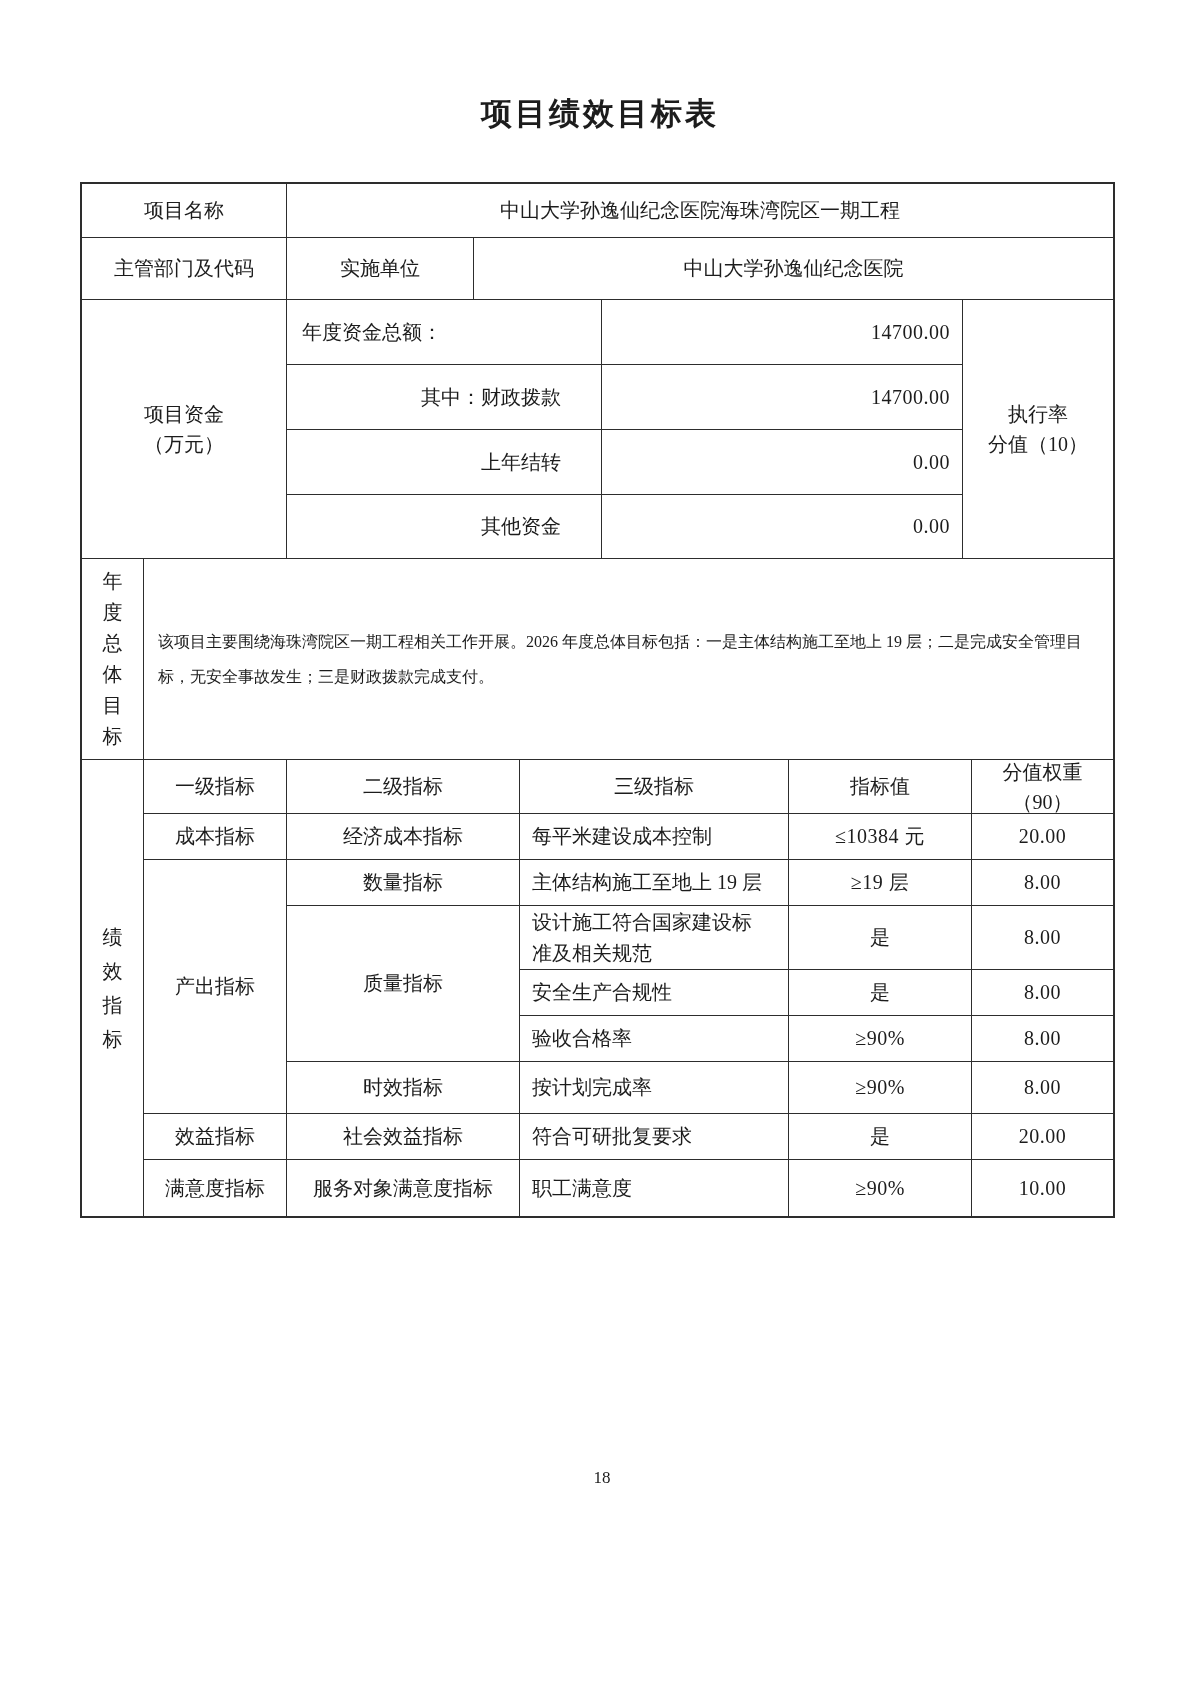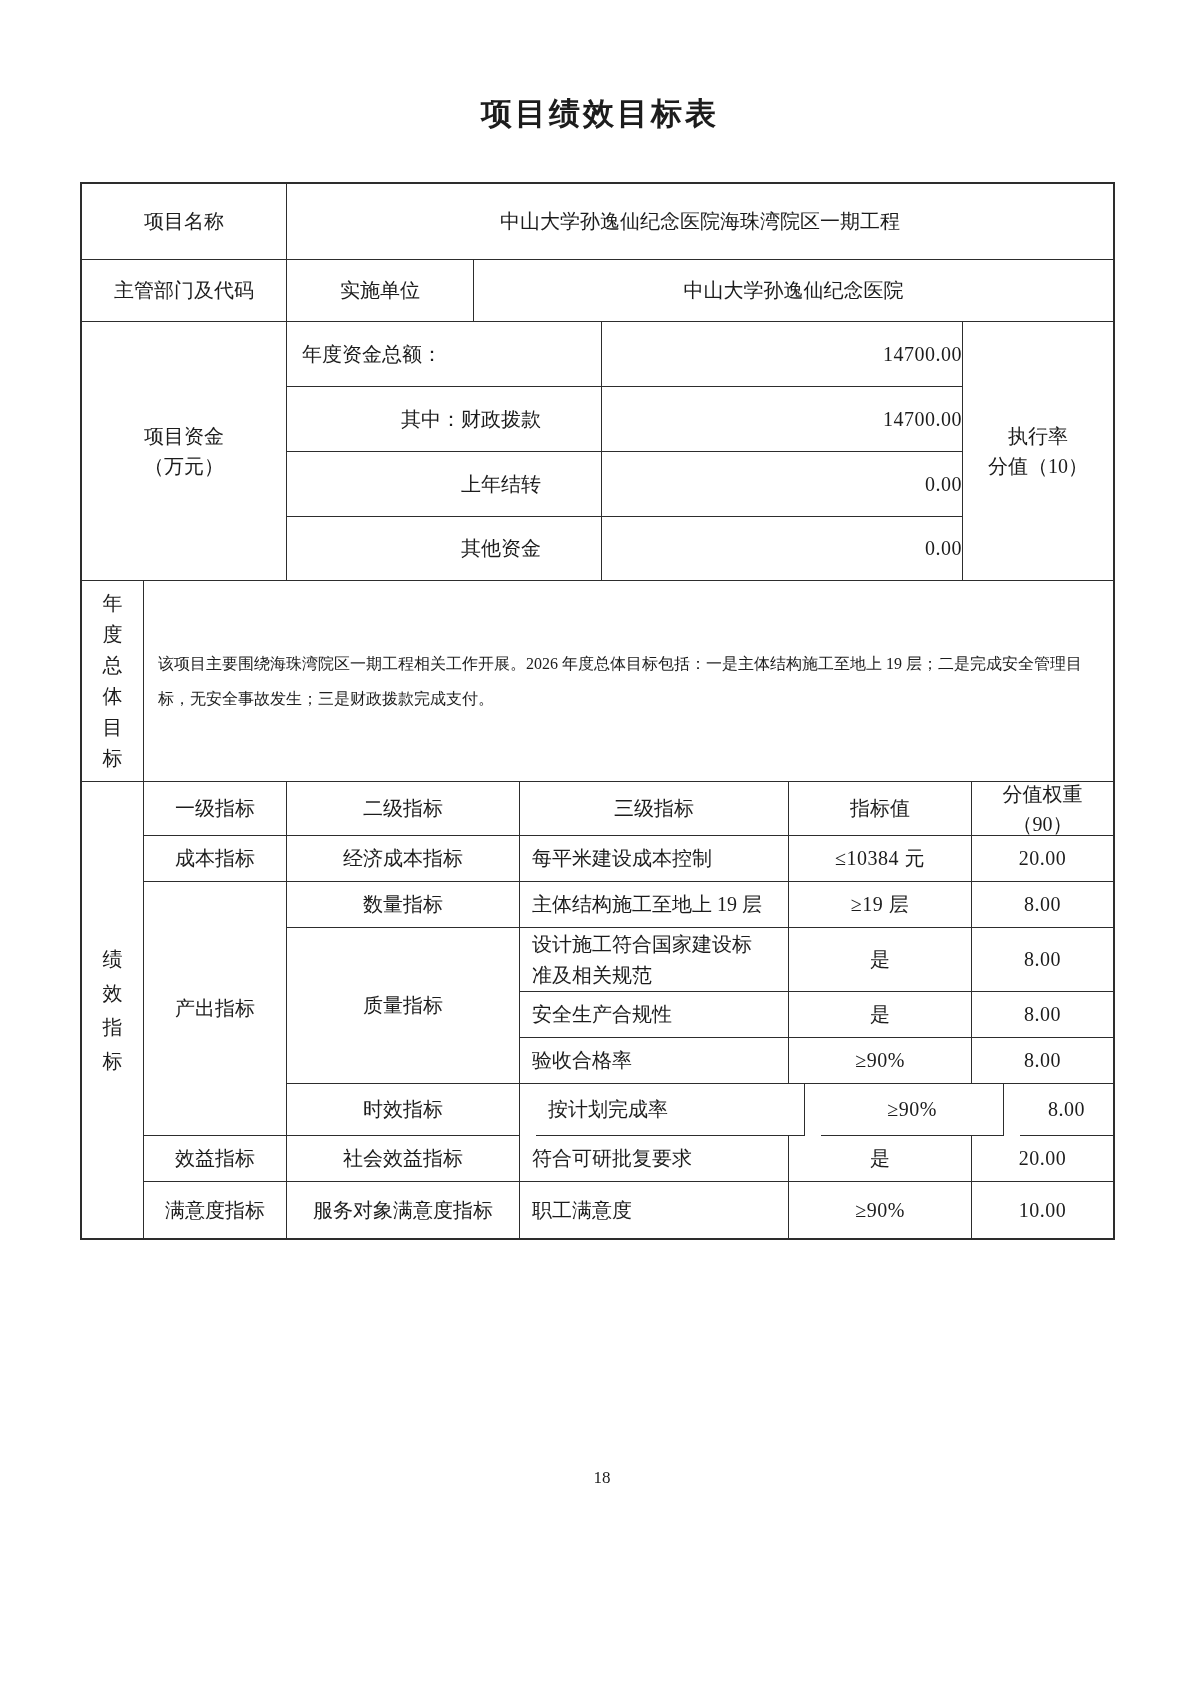--- a/index.html
+++ b/index.html
@@ -56,38 +56,38 @@
   .w62  { width: 62px; flex: 0 0 62px; }
   .w143 { width: 143px; flex: 0 0 143px; }
   .w150 { width: 150px; flex: 0 0 150px; }
   .w183 { width: 183px; flex: 0 0 183px; }
   .w187 { width: 187px; flex: 0 0 187px; }
   .w205 { width: 205px; flex: 0 0 205px; }
   .w233 { width: 233px; flex: 0 0 233px; }
   .w269 { width: 269px; flex: 0 0 269px; }
   .w315 { width: 315px; flex: 0 0 315px; }
 
-  .h63 { height: 76px; } .h62 { height: 62px; }
+  .h63 { height: 54px; } .h62 { height: 62px; }
   .h65 { height: 65px; } .h64 { height: 64px; }
   .h54 { height: 54px; } .h46 { height: 46px; }
-  .h52 { height: 52px; gap: 16px; } .h56 { height: 56px; }
+  .h52 { height: 52px; } .h56 { height: 56px; }
   .h201 { height: 201px; }
 
   .stack { flex-direction: column; line-height: 30px; }
   .vcell .vtext {
     width: 22px;
     word-break: break-all;
     line-height: 31px;
     text-align: center;
   }
   .vcell34 .vtext { line-height: 34px; }
 
-  .fund-label { justify-content: flex-end; padding-right: 60px; text-align: right; }
+  .fund-label { justify-content: flex-end; padding-right: 40px; text-align: right; }
   .fund-label-first { justify-content: flex-start; padding-left: 15px; text-align: left; }
-  .fund-value { justify-content: flex-end; text-align: center; }
+  .fund-value { justify-content: flex-end; padding-right: 12px; text-align: center; }
 
   .goal-cell {
     justify-content: flex-start;
     align-items: center;
     text-align: left;
     padding: 10px 26px 10px 14px;
   }
   .goal-text { line-height: 35px; font-size: 16px; }
 
   .c3cell {

